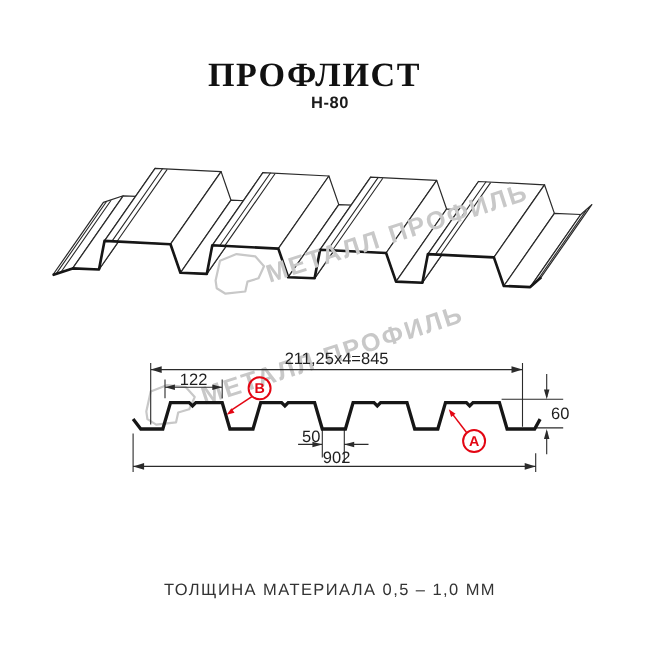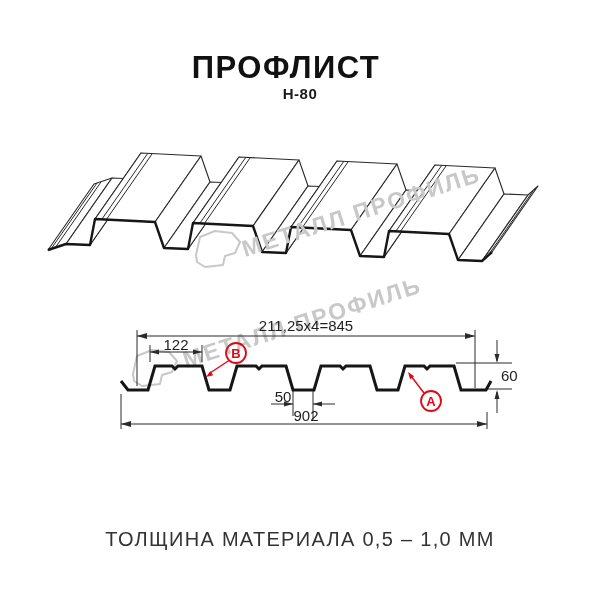--- a/index.html
+++ b/index.html
@@ -2,29 +2,29 @@
 <html><head>
 <meta charset="utf-8">
 <style>
   html,body{margin:0;padding:0;background:#fff;}
   .page{
     position:relative;width:600px;height:600px;background:#fff;overflow:hidden;
     font-family:"Liberation Sans",sans-serif;color:#1a1a1a;
   }
   .title{
     position:absolute;top:50px;left:0;width:572px;text-align:center;
-    font-size:31px;font-weight:bold;letter-spacing:1.5px;color:#111;
+    font-size:31px;font-weight:bold;letter-spacing:1.5px;color:#111;font-family:Liberation Serif, serif;
   }
   .subtitle{
     position:absolute;top:85px;left:0;width:600px;text-align:center;
     font-size:15px;font-weight:600;letter-spacing:0.5px;color:#1a1a1a;
   }
   .caption{
     position:absolute;top:528px;left:0;width:600px;text-align:center;
-    font-size:20px;font-weight:500;letter-spacing:1.3px;color:#333;
+    font-size:15px;font-weight:500;letter-spacing:1.3px;color:#333;
   }
   svg{position:absolute;left:0;top:0;}
   .face{fill:#ffffff;stroke:#2a2a2a;stroke-width:1.1;stroke-linejoin:round;}
   .groove{stroke:#2a2a2a;stroke-width:1;fill:none;}
   .frontedge{stroke:#161616;stroke-width:2.4;fill:none;stroke-linejoin:round;}
   .wm-text{fill:#c8c8c8;font-size:23px;font-weight:bold;letter-spacing:2px;}
   .wm-logo{fill:none;stroke:#c8c8c8;stroke-width:2;stroke-linejoin:round;}
   .profile{fill:none;stroke:#161616;stroke-width:3;stroke-linejoin:miter;}
   .dim{stroke:#2b2b2b;stroke-width:1;fill:none;}
   .dimarrow{fill:#2b2b2b;stroke:none;}

